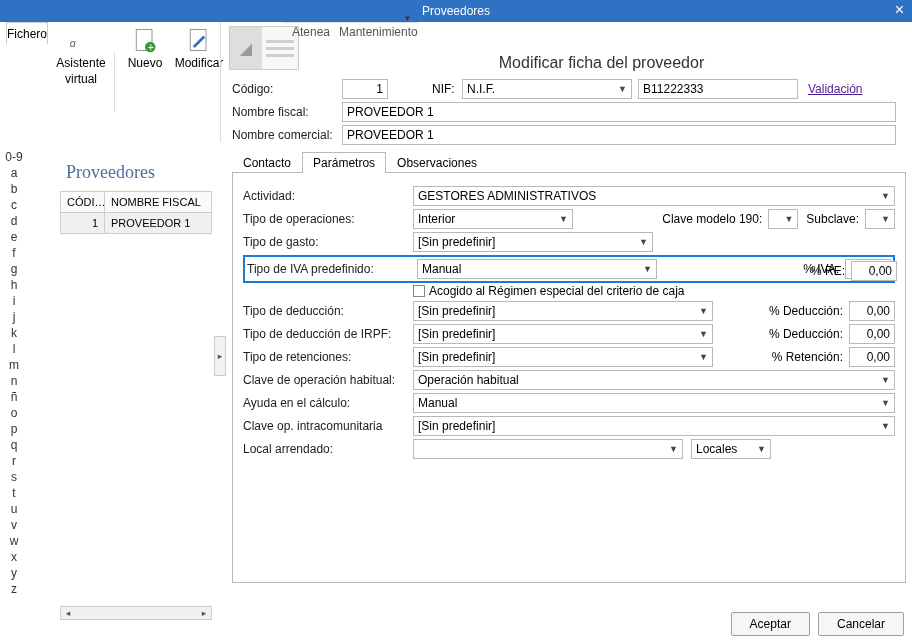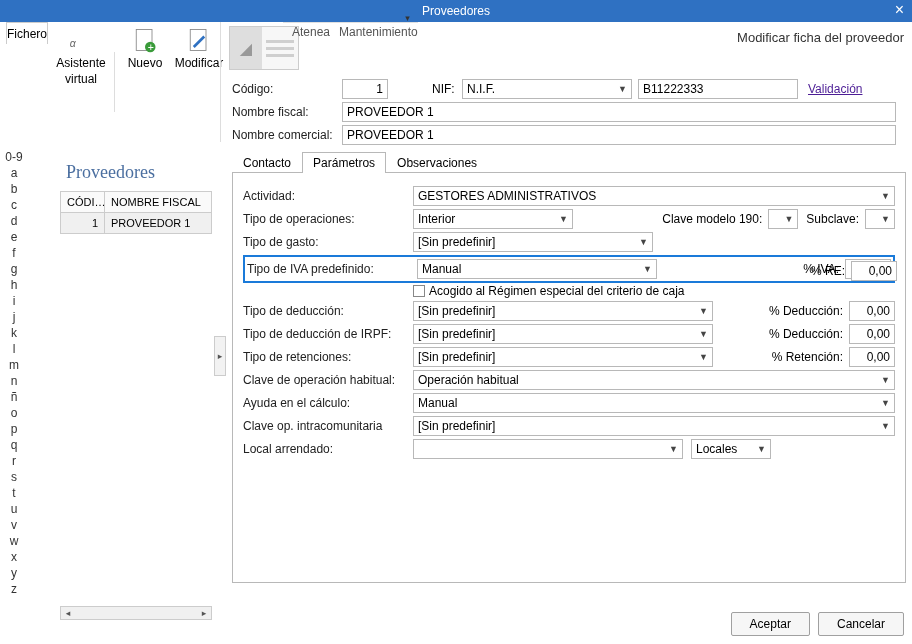--- a/index.html
+++ b/index.html
@@ -17,21 +17,21 @@
   .ribbon-btn { display:flex; flex-direction:column; align-items:center; justify-content:flex-start; width:48px; gap:2px; cursor:pointer; text-align:center; font-size:11px; }
   .ribbon-btn svg { width:28px; height:28px; }
   .ribbon-group-label { text-align:center; font-size:11px; color:#555; border-top:1px solid #e0e0e0; padding-top:2px; position:relative; }
   .ribbon-group-label .dd { position:absolute; right:8px; top:-10px; font-size:9px; color:#333; }
 
   .ribbon-right { flex:1; border-left:1px solid #ddd; padding:4px 8px; display:flex; flex-direction:column; }
   .preview-box { width:70px; height:44px; border:1px solid #ccc; background:#f7f7f7; display:flex; }
   .preview-box .img { width:32px; height:100%; background:#dedede; display:flex; align-items:center; justify-content:center; font-size:16px; color:#999; }
   .preview-box .lines { flex:1; display:flex; flex-direction:column; justify-content:center; gap:4px; padding:0 4px; }
   .preview-box .lines div { height:3px; background:#cfcfcf; }
-  .supplier-title { text-align:right; flex:1; padding-top:4px; font-size:13px; color:#333; }
+  .supplier-title { text-align:center; flex:1; padding-top:4px; font-size:16px; color:#333;margin-top:24px; }
   .ribbon-right-top { display:flex; align-items:flex-start; }
 
   
   .alpha-strip { position:absolute; left:0; top:150px; width:28px; display:flex; flex-direction:column; align-items:center; font-size:11px; color:#333; }
   .alpha-strip span { height:16px; cursor:pointer; }
 
   
   .grid-panel { position:absolute; left:60px; top:160px; width:152px; height:460px; border:none; }
   .grid-title { font-family: Georgia, serif; font-size:18px; color:#4b6fa0; padding:2px 6px 8px 6px; }
   .grid-header { display:flex; background:#fafafa; border:1px solid #ccc; }

